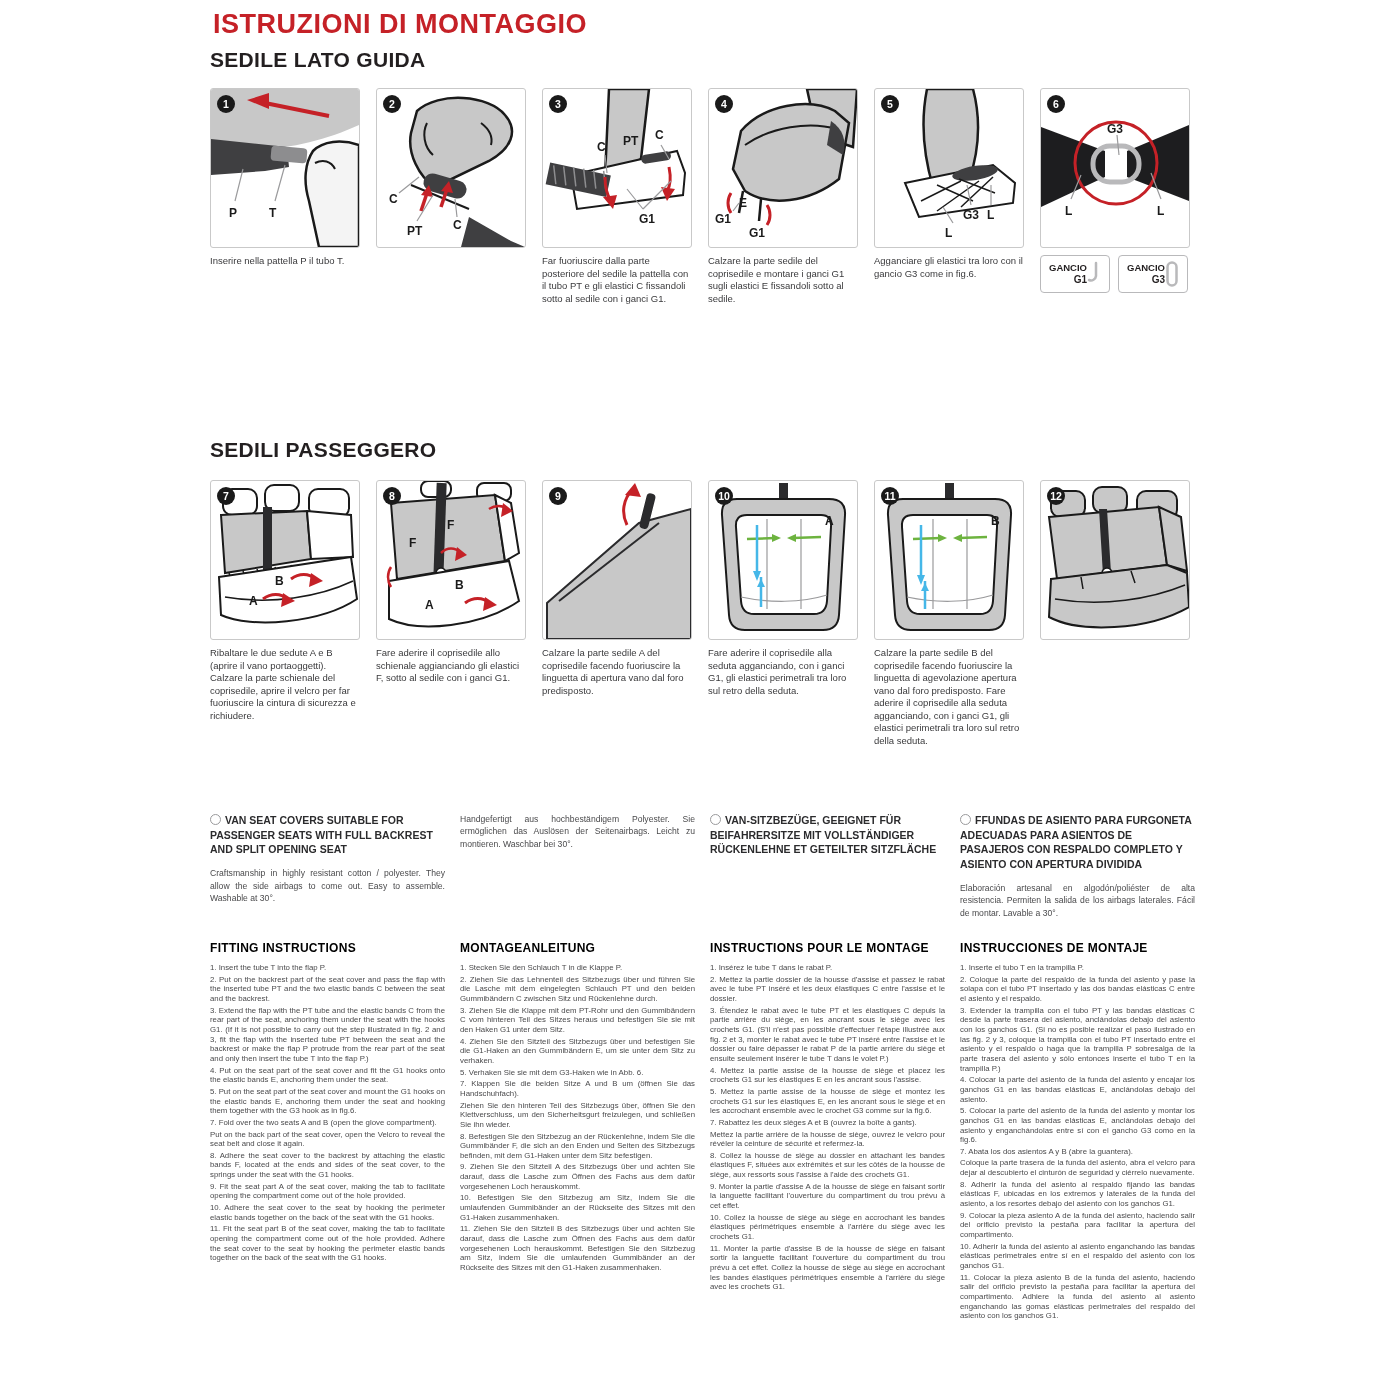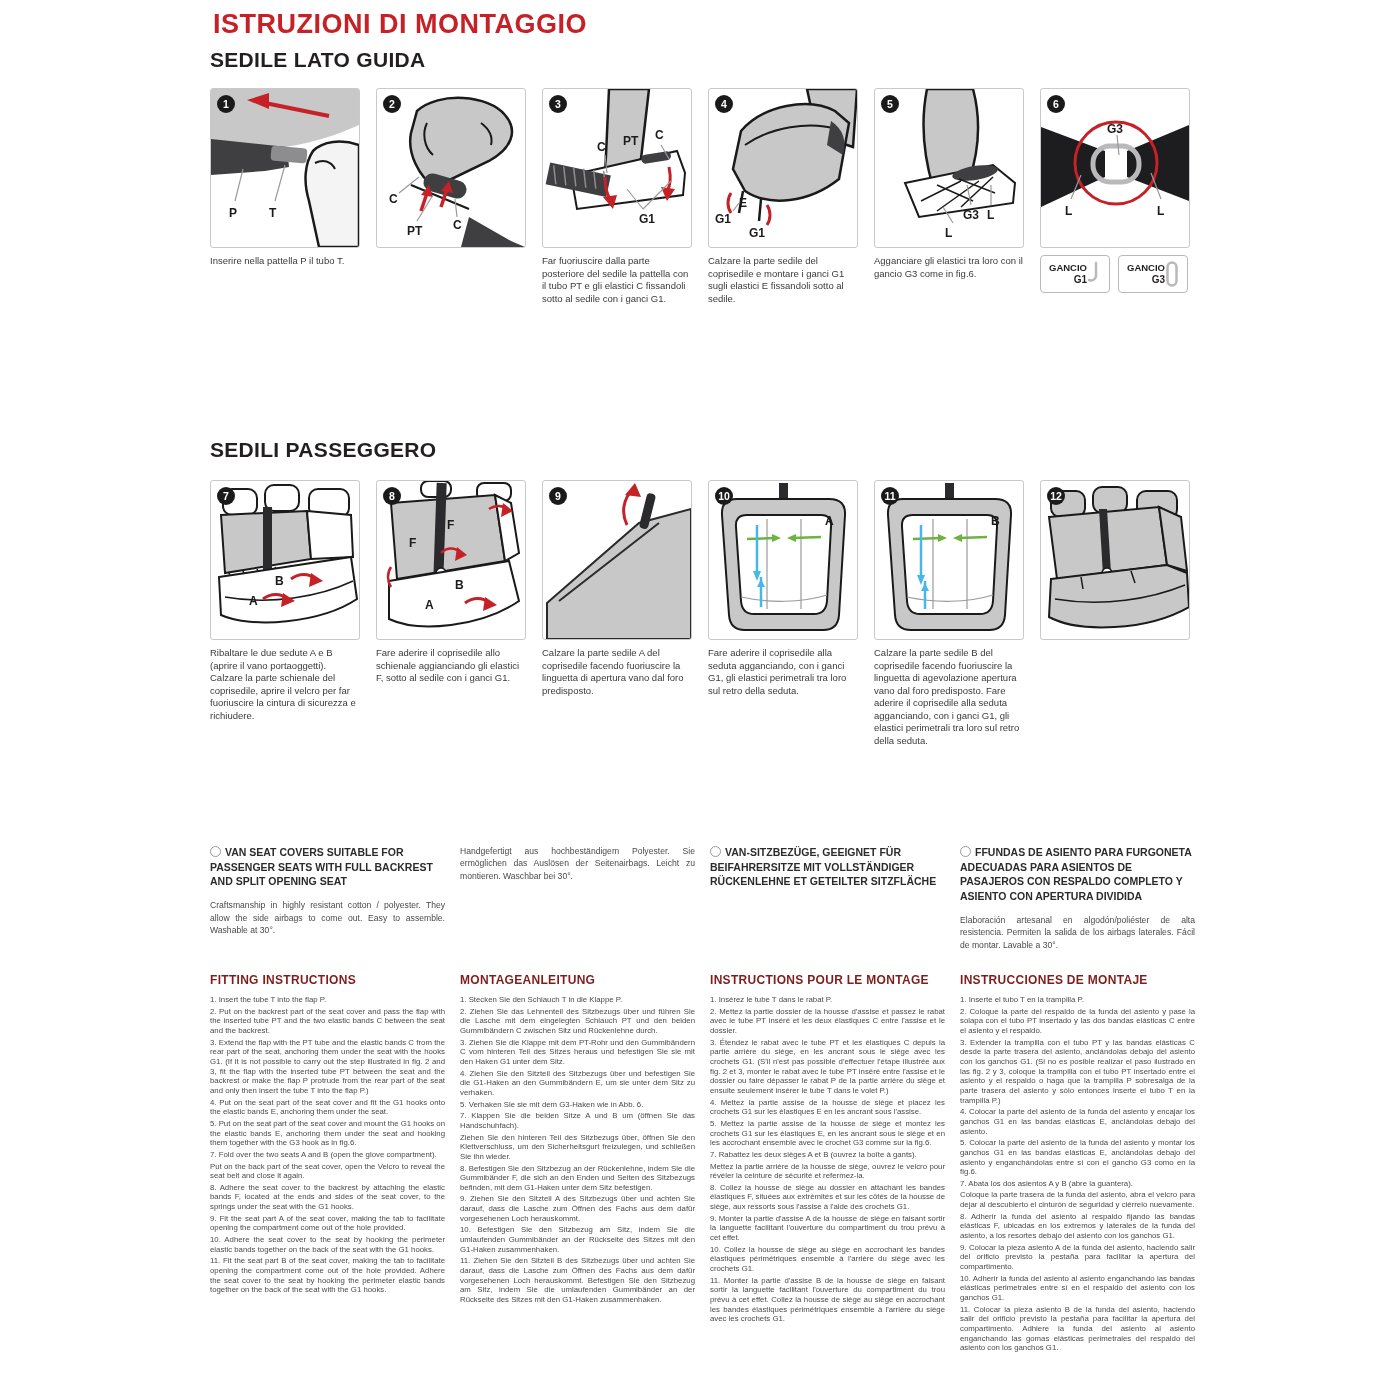--- a/index.html
+++ b/index.html
@@ -15,27 +15,27 @@
   .badge{position:absolute;left:6px;top:6px;width:18px;height:18px;border-radius:50%;background:#1a1a1a;color:#fff;
          font-size:10.5px;font-weight:bold;display:flex;align-items:center;justify-content:center;z-index:3;}
   .caption{margin:7px 0 0 0;font-size:9.5px;line-height:1.32;color:#3a3a3c;}
   svg text.lbl{font-family:"Liberation Sans",sans-serif;font-size:12px;font-weight:bold;fill:#1a1a1a;}
   .hook-boxes{display:flex;gap:8px;margin-top:7px;}
   .hook-box{width:70px;height:38px;border:1.5px solid #b9b9bb;border-radius:4px;background:#fff;
             display:flex;align-items:center;justify-content:space-between;padding:2px 8px;box-sizing:border-box;}
   .hook-words{display:flex;flex-direction:column;align-items:flex-end;line-height:1.15;}
   .hook-word{font-size:9.5px;font-weight:bold;color:#231f20;}
   .hook-code{font-size:10px;font-weight:bold;color:#231f20;}
-  .cols{position:absolute;left:210px;display:grid;grid-template-columns:repeat(4,235px);column-gap:15px;margin-top:32px;}
+  .cols{position:absolute;left:210px;display:grid;grid-template-columns:repeat(4,235px);column-gap:15px;}
   .intro-cols{top:813px;}
   .instr-cols{top:941px;}
   .intro-h{margin:0 0 10px 0;font-size:10.5px;font-weight:bold;color:#2b2b2d;line-height:1.4;text-transform:uppercase;}
   .flag{display:inline-block;width:9px;height:9px;border:1.5px solid #9a9a9c;border-radius:50%;margin-right:4px;vertical-align:-1px;}
   .intro-b{margin:0;font-size:8.6px;line-height:1.45;color:#4a4a4c;text-align:justify;}
-  .instr-h{margin:0 0 8px 0;font-size:12px;font-weight:bold;color:#7f1d1d;letter-spacing:.3px;}
+  .instr-h{margin:0 0 8px 0;font-size:12px;font-weight:bold;color:#000000;letter-spacing:.3px;}
   .steps p{margin:0 0 2px 0;font-size:7.8px;line-height:1.24;color:#4a4a4c;text-align:justify;}
 </style>
 </head>
 <body>
 
 <div class="page">
 
   <h1 class="title">ISTRUZIONI DI MONTAGGIO</h1>
   <h2 class="sec sec1">SEDILE LATO GUIDA</h2>
 

